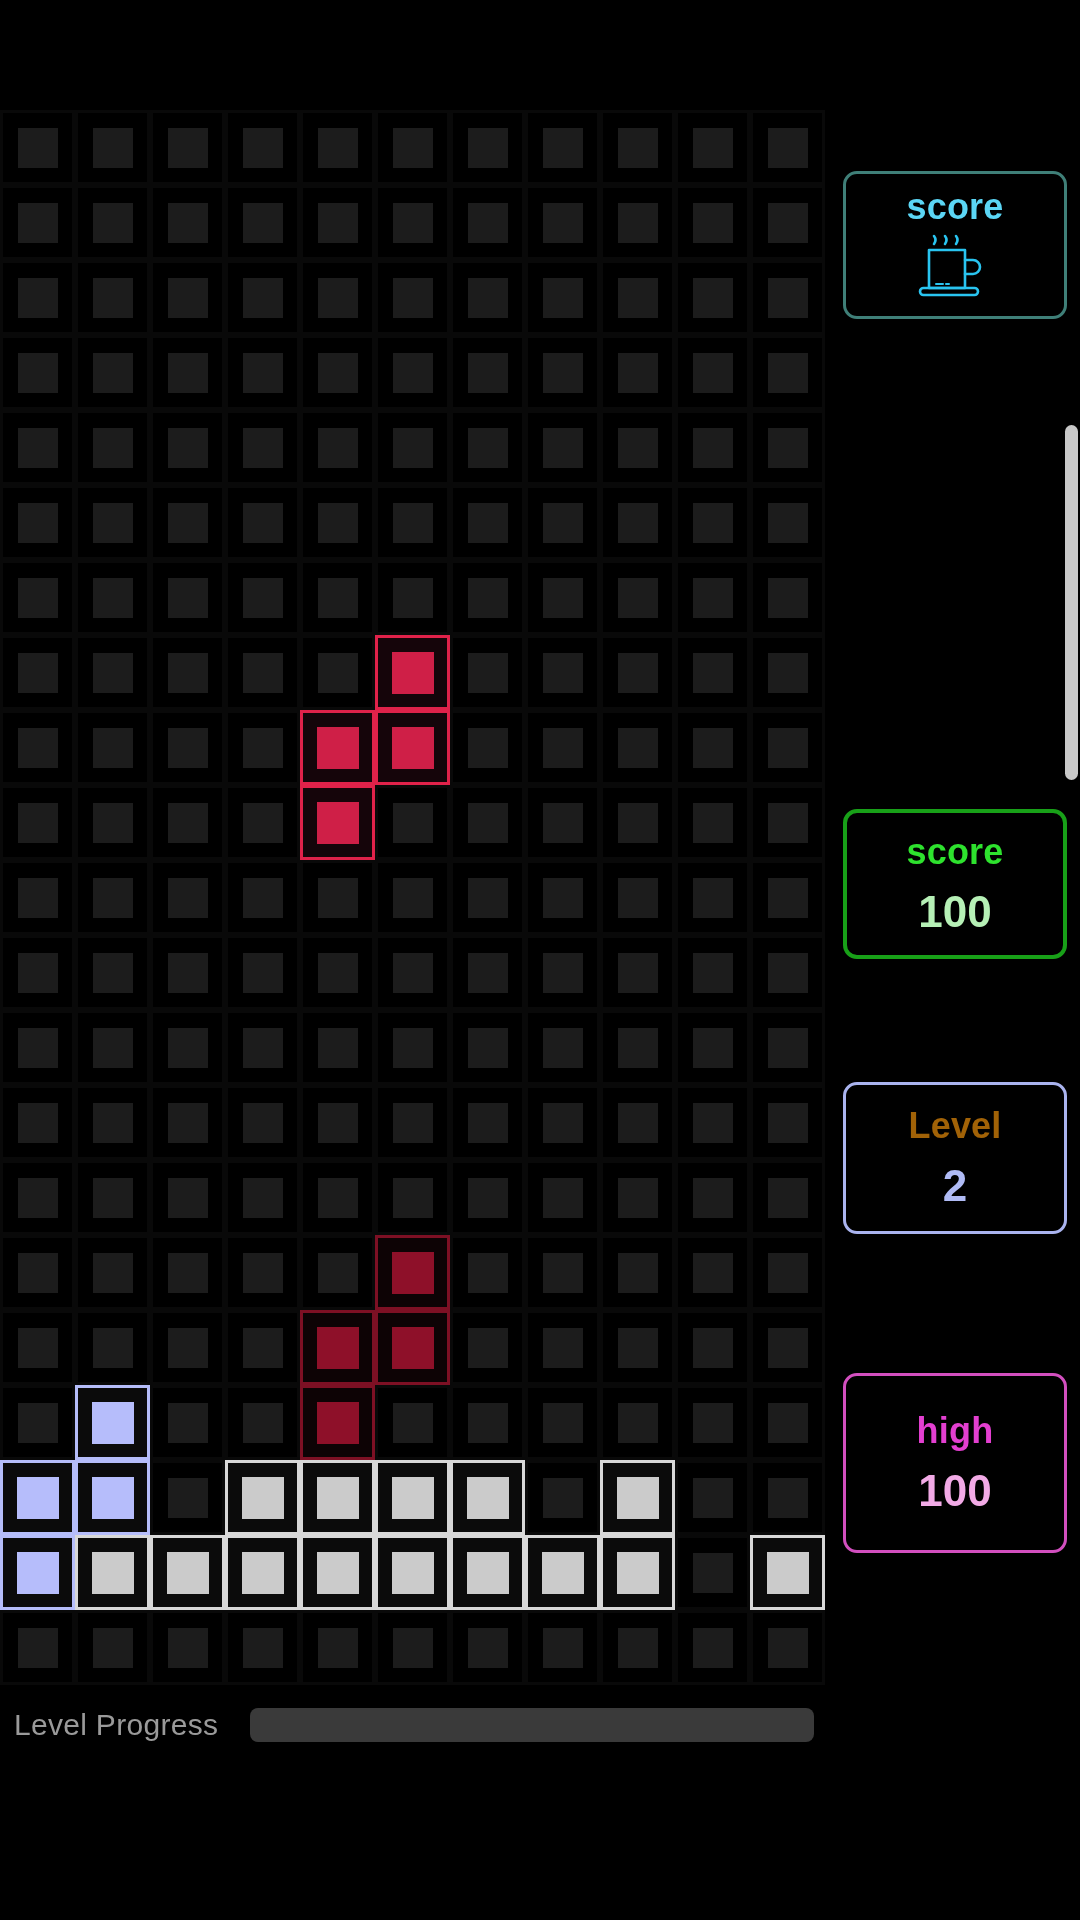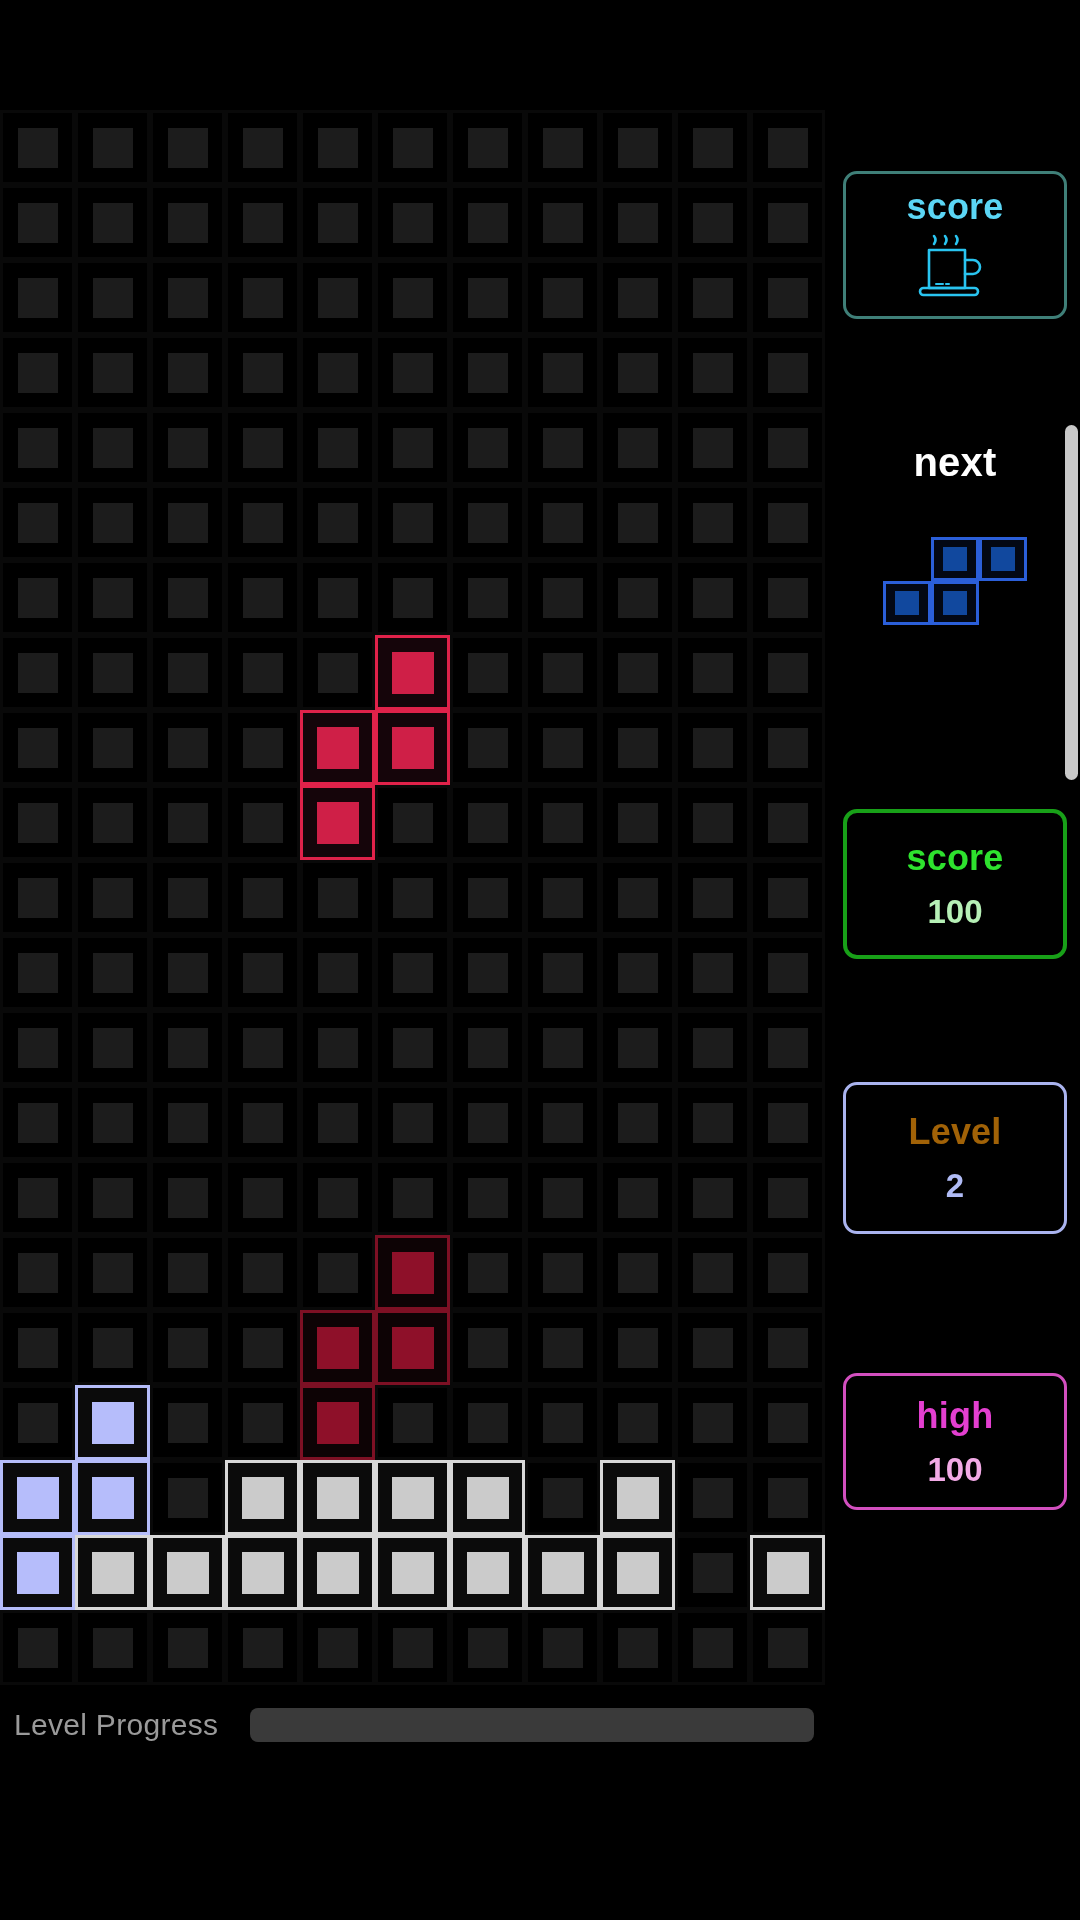--- a/index.html
+++ b/index.html
@@ -102,21 +102,21 @@
     flex-direction: column;
     align-items: center;
     justify-content: center;
   }
   .panel-title {
     font-size: 36px;
     font-weight: bold;
     letter-spacing: 0.2px;
   }
   .panel-value {
-    font-size: 33px;
+    font-size: 44px;
     font-weight: bold;
     margin-top: 14px;
   }
 
   
   #panel-menu {
     top: 171px; height: 148px;
     border: 3px solid #3f7f78;
     justify-content: flex-start;
     padding-top: 12px;
@@ -164,21 +164,21 @@
   
   #panel-level {
     top: 1082px; height: 152px;
     border: 3px solid #aab4ef;
   }
   #panel-level .panel-title { color: #b0bbf5; }
   #panel-level .panel-value { color: #b0bbf5; }
 
   
   #panel-high {
-    top: 1373px; height: 137px;
+    top: 1373px; height: 180px;
     border: 3px solid #d24fbf;
   }
   #panel-high .panel-title { color: #e33fd0; }
   #panel-high .panel-value { color: #f2aae6; }
 
   
   #scrollbar-thumb {
     position: absolute;
     right: 2px;
     top: 425px;
@@ -903,31 +903,20 @@
         <g fill="none" stroke="#29c4f0" stroke-width="2.6" stroke-linecap="round" stroke-linejoin="round">
           <path d="M22 10 q3 -4 0 -8 M33 10 q3 -4 0 -8 M44 10 q3 -4 0 -8"></path>
           <rect x="17" y="16" width="36" height="38"></rect>
           <path d="M53 26 h8 a7 7 0 0 1 0 14 h-8"></path>
           <rect x="8" y="54" width="58" height="7" rx="3.5"></rect>
           <path d="M24 50 h7 M34 50 h3" stroke-width="2"></path>
         </g>
       </svg>
     </div>
 
-    <div class="panel" id="panel-next">
-      <div class="panel-title">next</div>
-      <div id="next-piece">
-          <div class="npcell"></div>
-          <div class="npcell on" style="border-color: rgb(43, 95, 217);"></div>
-          <div class="npcell on" style="border-color: rgb(43, 95, 217);"></div>
-          <div class="npcell on" style="border-color: rgb(43, 95, 217);"></div>
-          <div class="npcell on" style="border-color: rgb(43, 95, 217);"></div>
-          <div class="npcell"></div>
-        </div>
-    </div>
 
     <div class="panel" id="panel-score" style="border-color: rgb(24, 160, 24);">
       <div class="panel-title" style="color: rgb(46, 226, 46);">score</div>
       <div class="panel-value" style="color: rgb(182, 240, 182);">100</div>
     </div>
 
     <div class="panel" id="panel-level" style="border-color: rgb(170, 180, 239);">
       <div class="panel-title" style="color: #a16207;">Level</div>
       <div class="panel-value" style="color: rgb(176, 187, 245);">2</div>
     </div>

